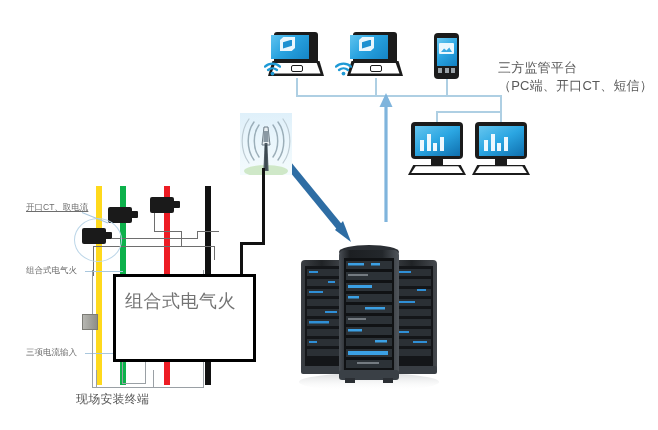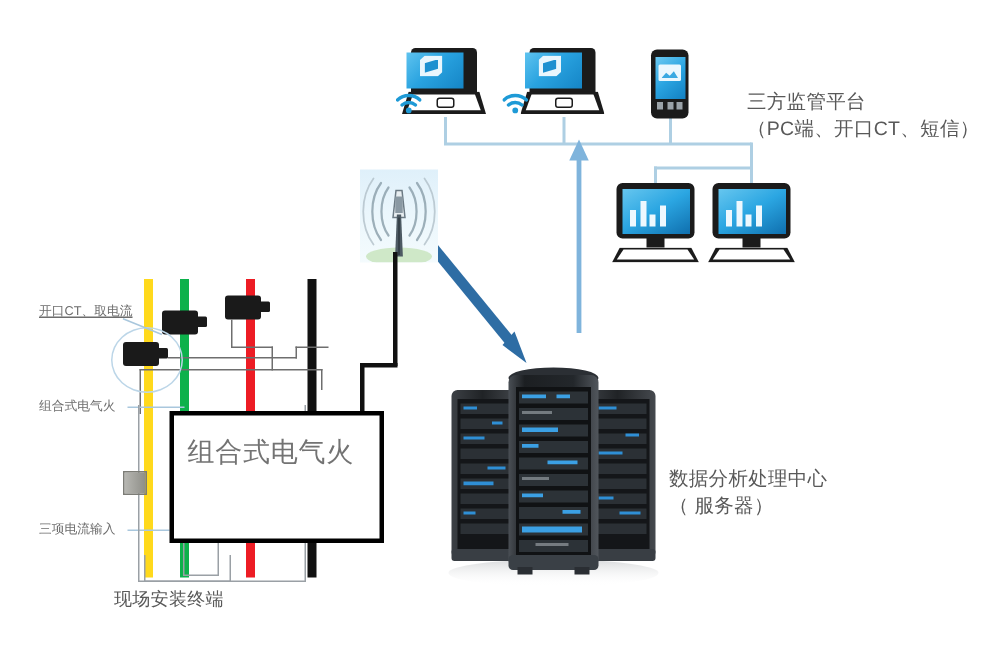--- a/index.html
+++ b/index.html
@@ -428,24 +428,20 @@
         <rect x="53" y="42" width="20" height="2"></rect>
           <rect x="53" y="86" width="18" height="2"></rect>
         <rect x="62" y="130" width="22" height="2"></rect>
       </g>
       <rect x="44" y="138" width="60" height="10" rx="3" fill="#3a4046"></rect>
       <rect x="50" y="146" width="10" height="5" fill="#2a2e33"></rect>
       <rect x="88" y="146" width="10" height="5" fill="#2a2e33"></rect>
     </svg>
   </div>
 
-  <div class="label center abs" style="left:446px; top:286px; width:168px;">
-    <div>数据分析处理中心</div>
-    <div>（     服务器）</div>
-  </div>
 
   <div class="cable yellow abs" style="left:96px; top:186px; height:199px;"></div>
   <div class="cable green abs" style="left:120px; top:186px; height:199px;"></div>
   <div class="cable red abs" style="left:164px; top:186px; height:199px;"></div>
   <div class="cable black abs" style="left:205px; top:186px; height:199px;"></div>
 
   <div class="ct-clamp abs" style="left:82px; top:228px; width:24px; height:16px;"></div>
   <div class="ct-clamp abs" style="left:108px; top:207px; width:24px; height:16px;"></div>
   <div class="ct-clamp abs" style="left:150px; top:197px; width:24px; height:16px;"></div>
 

